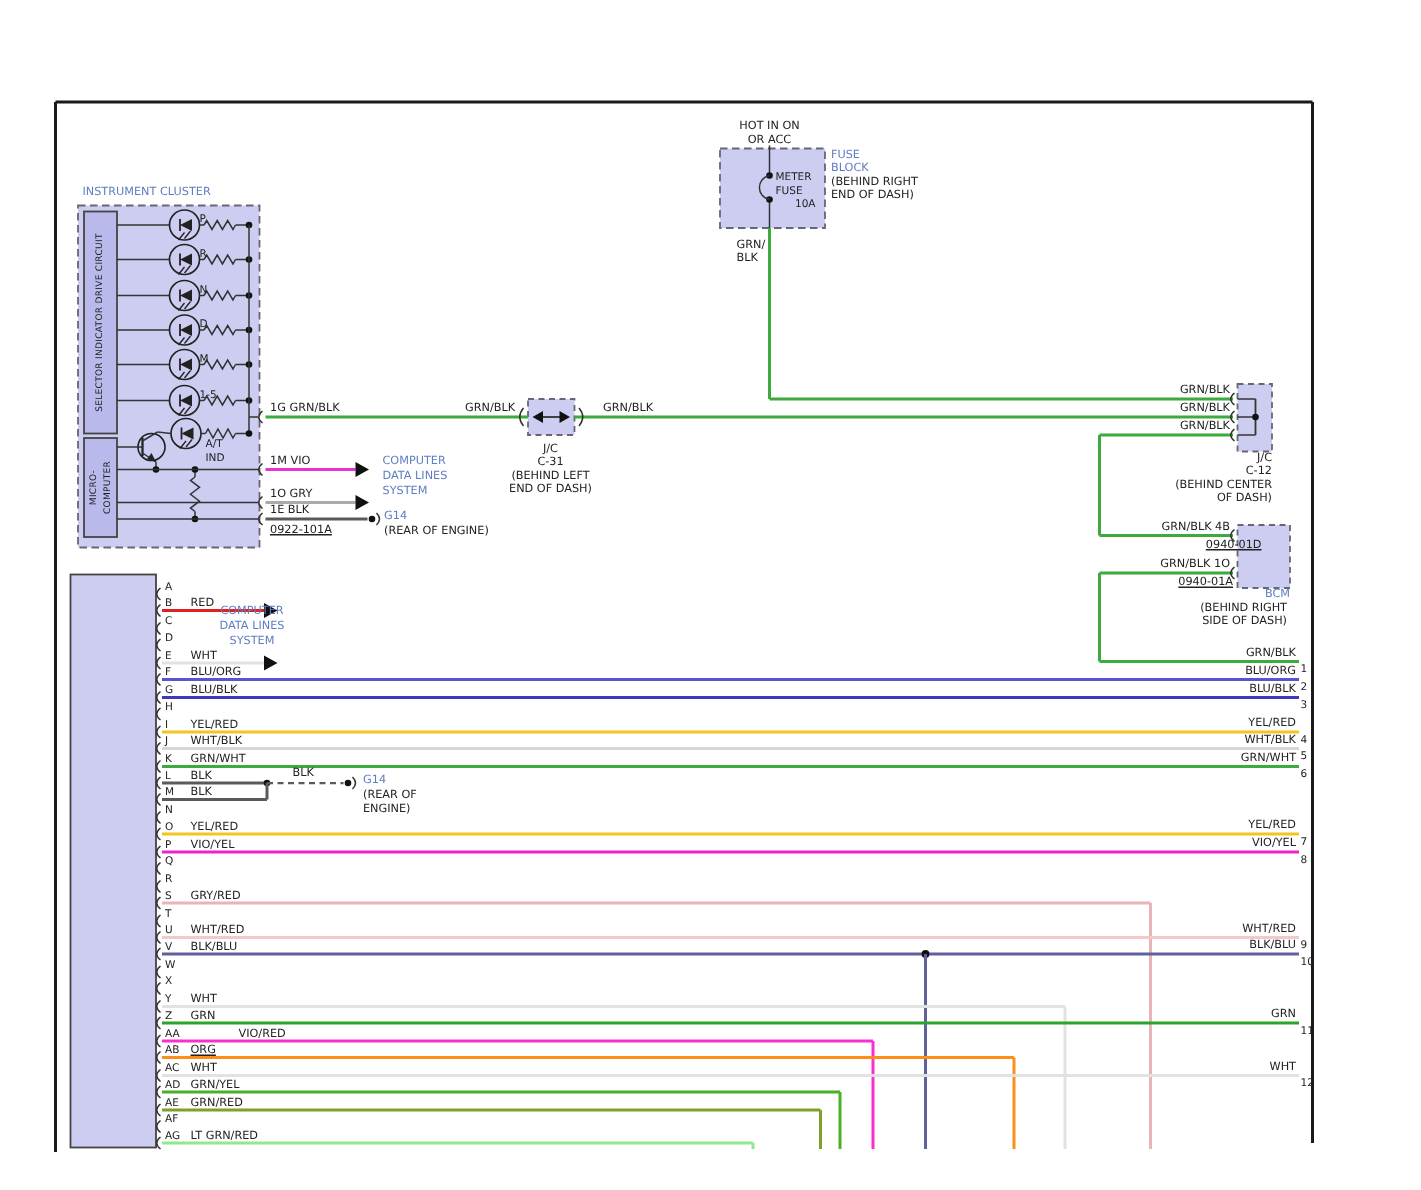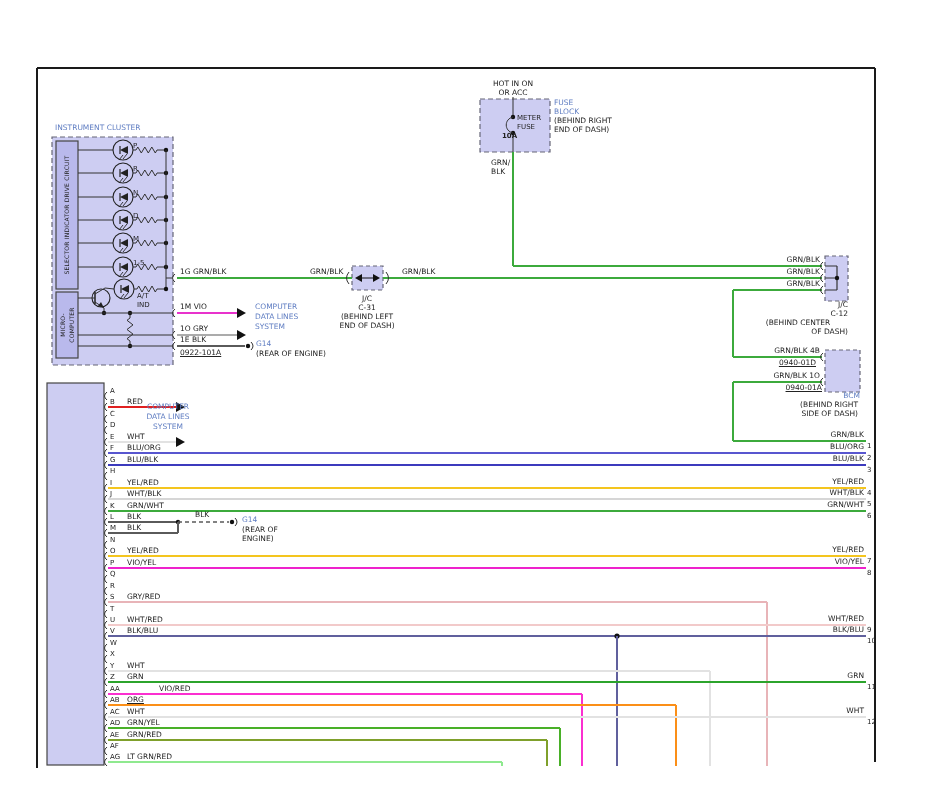--- a/index.html
+++ b/index.html
@@ -254,42 +254,42 @@
   <div class="lb blue" style="left:256px;top:340px;">G14</div>
   <div class="lb" style="left:256px;top:350px;">(REAR OF ENGINE)</div>
   <div class="lb blue" style="left:255px;top:303px;">COMPUTER</div>
   <div class="lb blue" style="left:255px;top:313px;">DATA LINES</div>
   <div class="lb blue" style="left:255px;top:323px;">SYSTEM</div>
 
   <div class="lb ctr" style="left:478px;top:80px;width:70px;">HOT IN ON</div>
   <div class="lb ctr" style="left:478px;top:89px;width:70px;">OR ACC</div>
   <div class="lb s7" style="left:517px;top:114px;">METER</div>
   <div class="lb s7" style="left:517px;top:123px;">FUSE</div>
-  <div class="lb s7" style="left:502px;top:132px;font-weight:bold;">10A</div>
+  <div class="lb s7" style="left:530px;top:132px;">10A</div>
   <div class="lb blue" style="left:554px;top:99px;">FUSE</div>
   <div class="lb blue" style="left:554px;top:108px;">BLOCK</div>
   <div class="lb" style="left:554px;top:117px;">(BEHIND RIGHT</div>
   <div class="lb" style="left:554px;top:126px;">END OF DASH)</div>
   <div class="lb" style="left:491px;top:159px;">GRN/</div>
   <div class="lb" style="left:491px;top:168px;">BLK</div>
 
   <div class="lb" style="left:310px;top:268px;">GRN/BLK</div>
   <div class="lb" style="left:402px;top:268px;">GRN/BLK</div>
   <div class="lb ctr" style="left:317px;top:295px;width:100px;">J/C</div>
   <div class="lb ctr" style="left:317px;top:304px;width:100px;">C-31</div>
   <div class="lb ctr" style="left:317px;top:313px;width:100px;">(BEHIND LEFT</div>
   <div class="lb ctr" style="left:317px;top:322px;width:100px;">END OF DASH)</div>
 
   <div class="lb rt" style="left:748px;top:301px;width:100px;">J/C</div>
   <div class="lb rt" style="left:748px;top:310px;width:100px;">C-12</div>
-  <div class="lb rt" style="left:748px;top:319px;width:100px;text-align:center;">(BEHIND CENTER</div>
+  <div class="lb rt" style="left:748px;top:319px;width:100px;">(BEHIND CENTER</div>
   <div class="lb rt" style="left:748px;top:328px;width:100px;">OF DASH)</div>
 
   <div class="lb rt" style="left:715px;top:347px;width:105px;">GRN/BLK  4B</div>
-  <div class="lb rt und" style="left:709px;top:359px;width:107px;">0940-01D</div>
+  <div class="lb rt und" style="left:734px;top:359px;width:107px;">0940-01D</div>
   <div class="lb rt" style="left:715px;top:372px;width:105px;">GRN/BLK  1O</div>
   <div class="lb rt und" style="left:715px;top:384px;width:107px;">0940-01A</div>
   <div class="lb rt blue" style="left:760px;top:392px;width:100px;">BCM</div>
   <div class="lb rt" style="left:758px;top:401px;width:100px;">(BEHIND RIGHT</div>
   <div class="lb rt" style="left:758px;top:410px;width:100px;">SIDE OF DASH)</div>
 
   <div class="lb blue ctr" style="left:136px;top:403px;width:64px;">COMPUTER</div>
   <div class="lb blue ctr" style="left:136px;top:413px;width:64px;">DATA LINES</div>
   <div class="lb blue ctr" style="left:136px;top:423px;width:64px;">SYSTEM</div>
 

